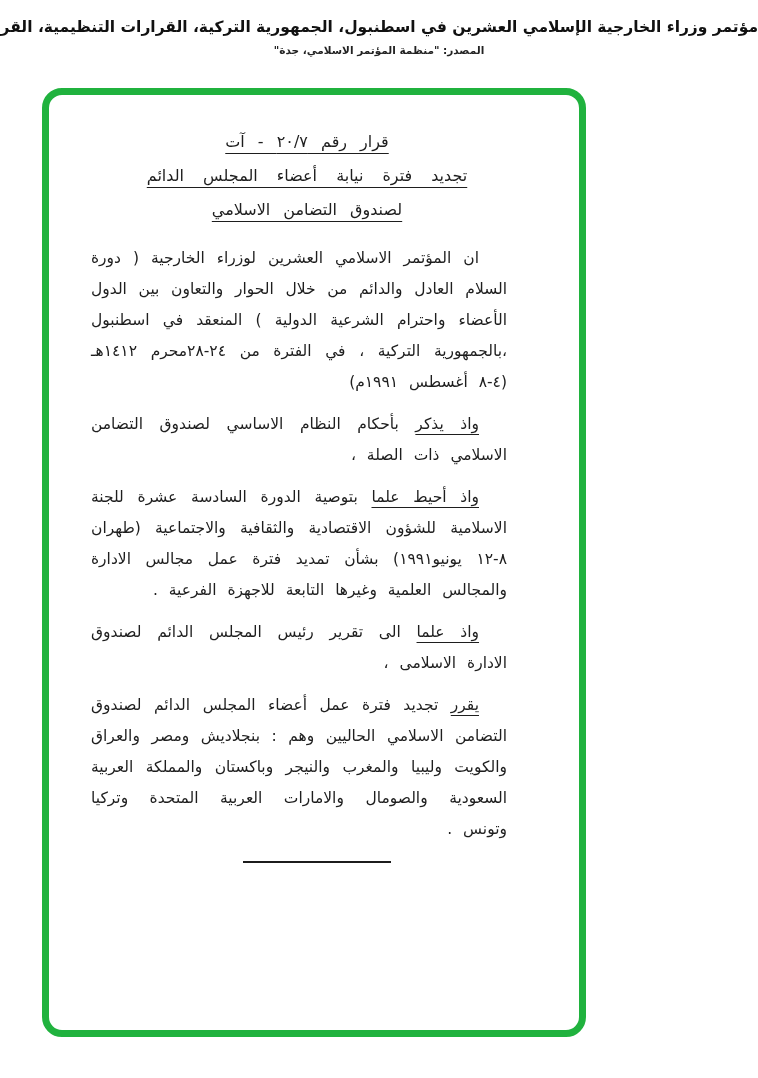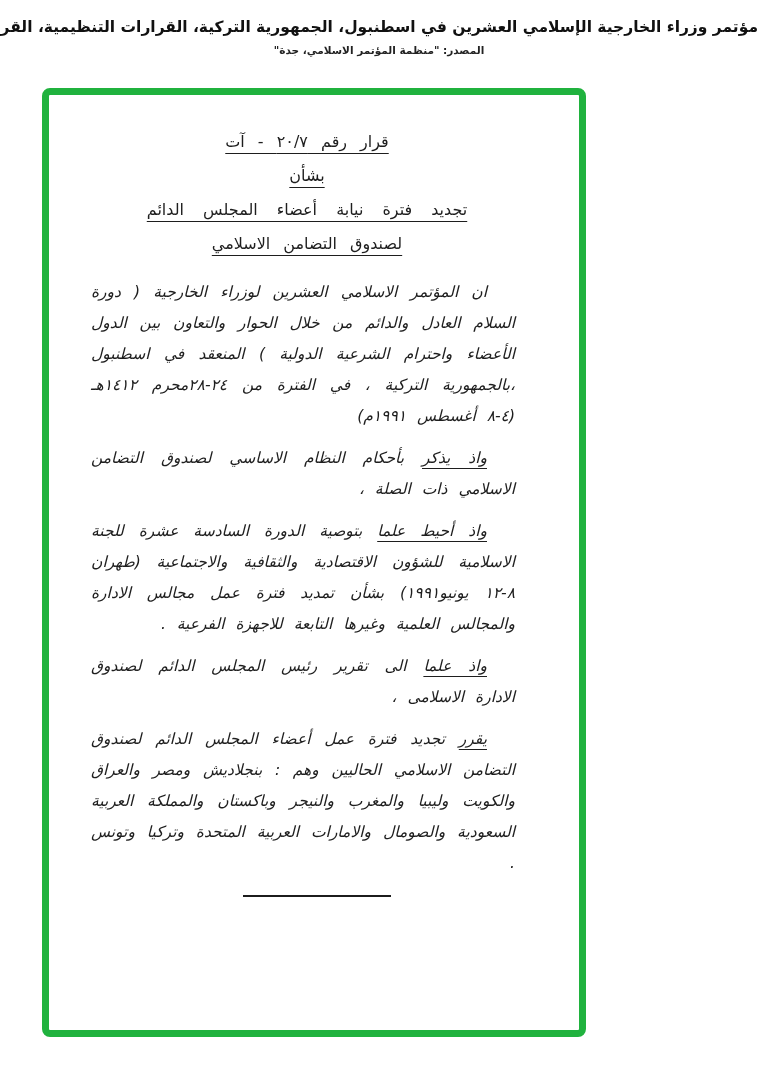--- a/index.html
+++ b/index.html
@@ -41,21 +41,21 @@
   }
 
   
   .scan-frame {
     position: absolute;
     top: 88px;
     left: 42px;
     width: 544px;
     height: 949px;
     border: 7px solid var(--green);
-    border-radius: 8px;
+    border-radius: 20px;
     background: #ffffff;
     overflow: hidden;
   }
 
   
   .doc {
     direction: rtl;
     padding: 30px 56px 0 42px;
     font-size: 15.5px;
     line-height: 31px;
@@ -77,24 +77,23 @@
     text-decoration: underline;
     text-underline-offset: 6px;
     text-decoration-thickness: 1px;
   }
   .h-line.wide {
     letter-spacing: 2px;
     word-spacing: 14px;
     text-align: center;
   }
   .para {
-    margin: 0 8px 11px 0;
+    margin: 0 16px 11px 0;
     text-align: justify;
     text-indent: 28px;
-    font-style: italic;
   }
   .para .lead {
     text-decoration: underline;
     text-underline-offset: 5px;
     text-decoration-thickness: 1px;
   }
   .end-rule {
     width: 148px;
     border-top: 2px solid #1c1c1c;
     margin: 16px auto 0 auto;
@@ -110,21 +109,20 @@
   <div class="caption">
     <div class="caption-title">مؤتمر وزراء الخارجية الإسلامي العشرين في اسطنبول، الجمهورية التركية، القرارات التنظيمية، القرار الرقم ٢٠/٧-أت</div>
     <div class="caption-source">المصدر:  "منظمة المؤتمر الاسلامي، جدة"</div>
   </div>
 
   <div class="scan-frame">
     <div class="doc">
 
       <div class="doc-heading">
         <div class="h-line u">قرار رقم ٢٠/٧ - آت</div>
-        <div class="h-line u">بشأن</div>
         <div class="h-line u wide">تجديد فترة نيابة أعضاء المجلس الدائم</div>
         <div class="h-line u">لصندوق التضامن الاسلامي</div>
       </div>
 
       <p class="para">
         <span>ان المؤتمر الاسلامي العشرين لوزراء الخارجية ( دورة السلام العادل والدائم من خلال الحوار والتعاون بين الدول الأعضاء واحترام الشرعية الدولية ) المنعقد في اسطنبول ،بالجمهورية التركية ، في الفترة من ٢٤-٢٨محرم ١٤١٢هـ (٤-٨ أغسطس ١٩٩١م)</span>
       </p>
 
 
       <p class="para">

